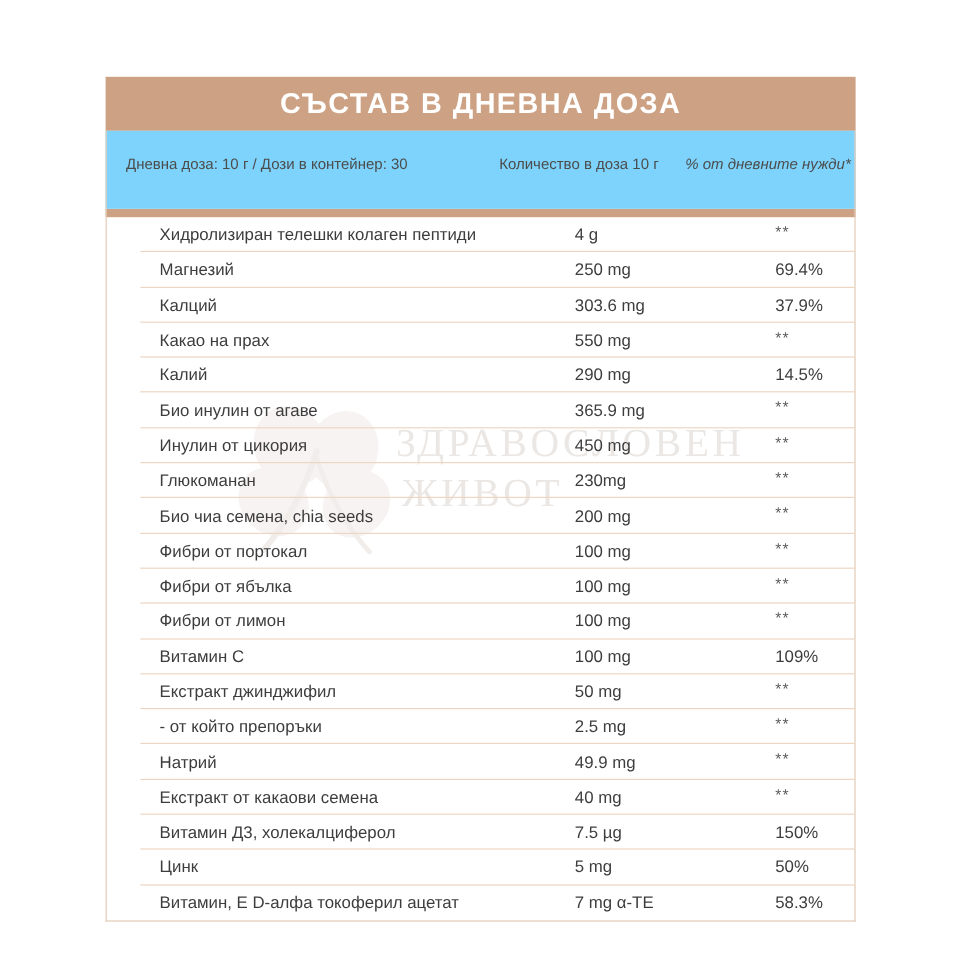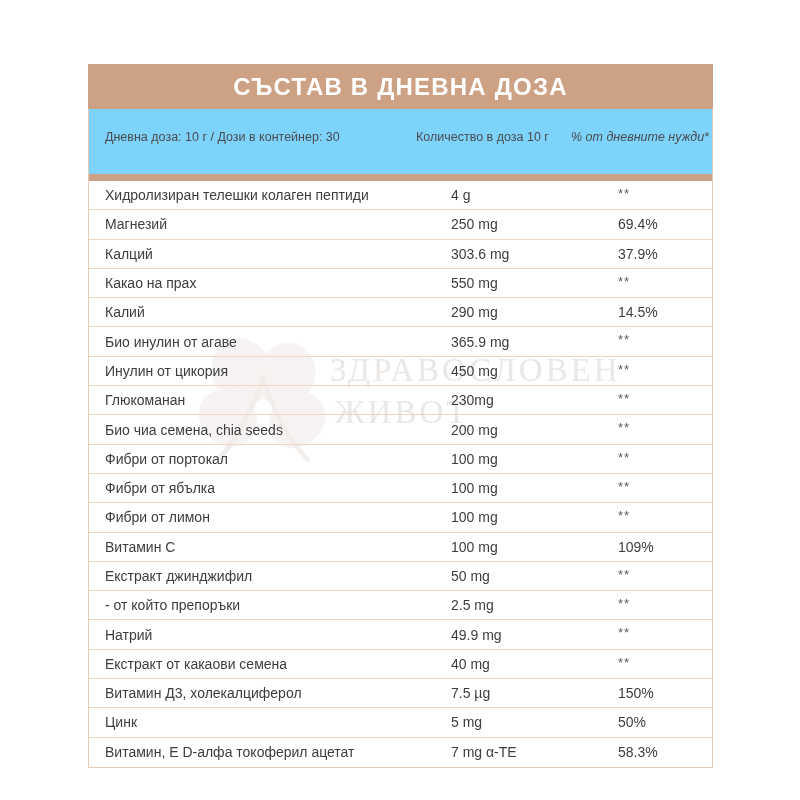--- a/index.html
+++ b/index.html
@@ -108,20 +108,21 @@
     border-left: 1px solid #e3cbb7;
     border-right: 1px solid #e3cbb7;
   }
 
   
   #table-body {
     border-left: 1px solid #e3cbb7;
     border-right: 1px solid #e3cbb7;
     border-bottom: 1px solid #e3cbb7;
     background: transparent;
+    padding-left: 28px;
   }
   .trow {
     position: relative;
     height: 29.3px;
     border-bottom: 1px solid #edd6c2;
   }
   .trow:last-child { border-bottom: none; }
 
   .cell {
     position: absolute;

